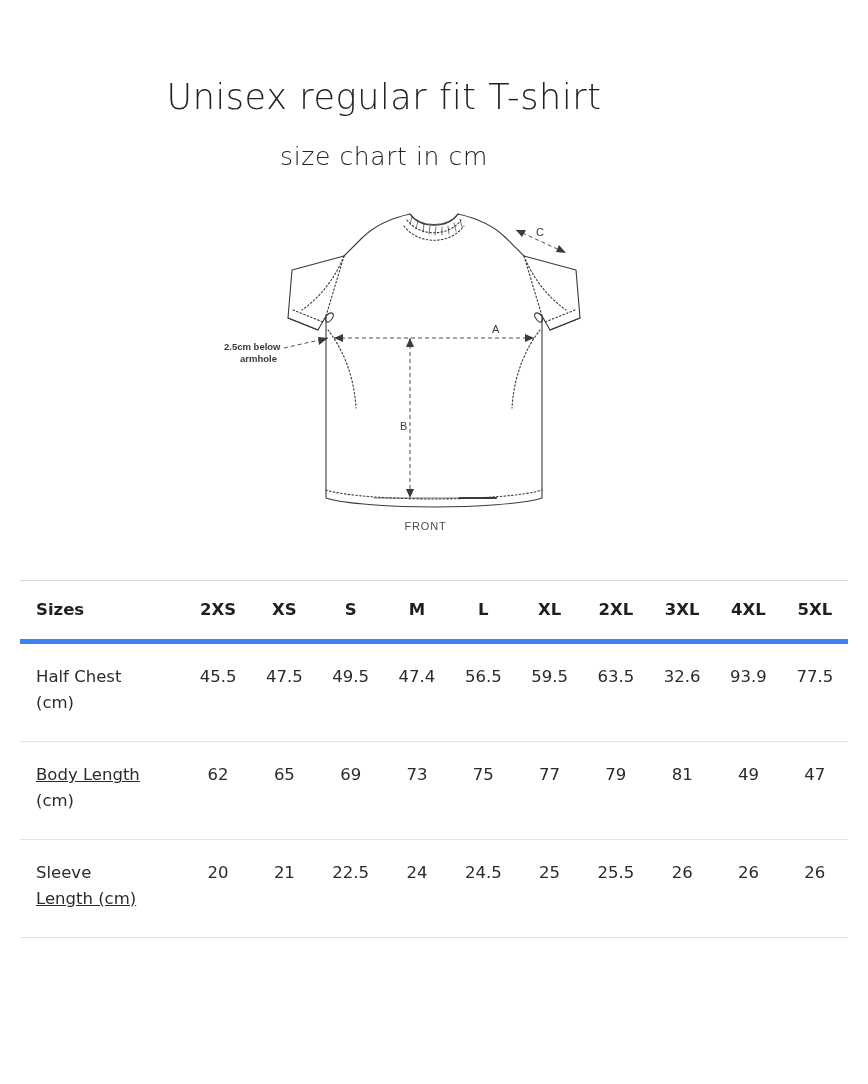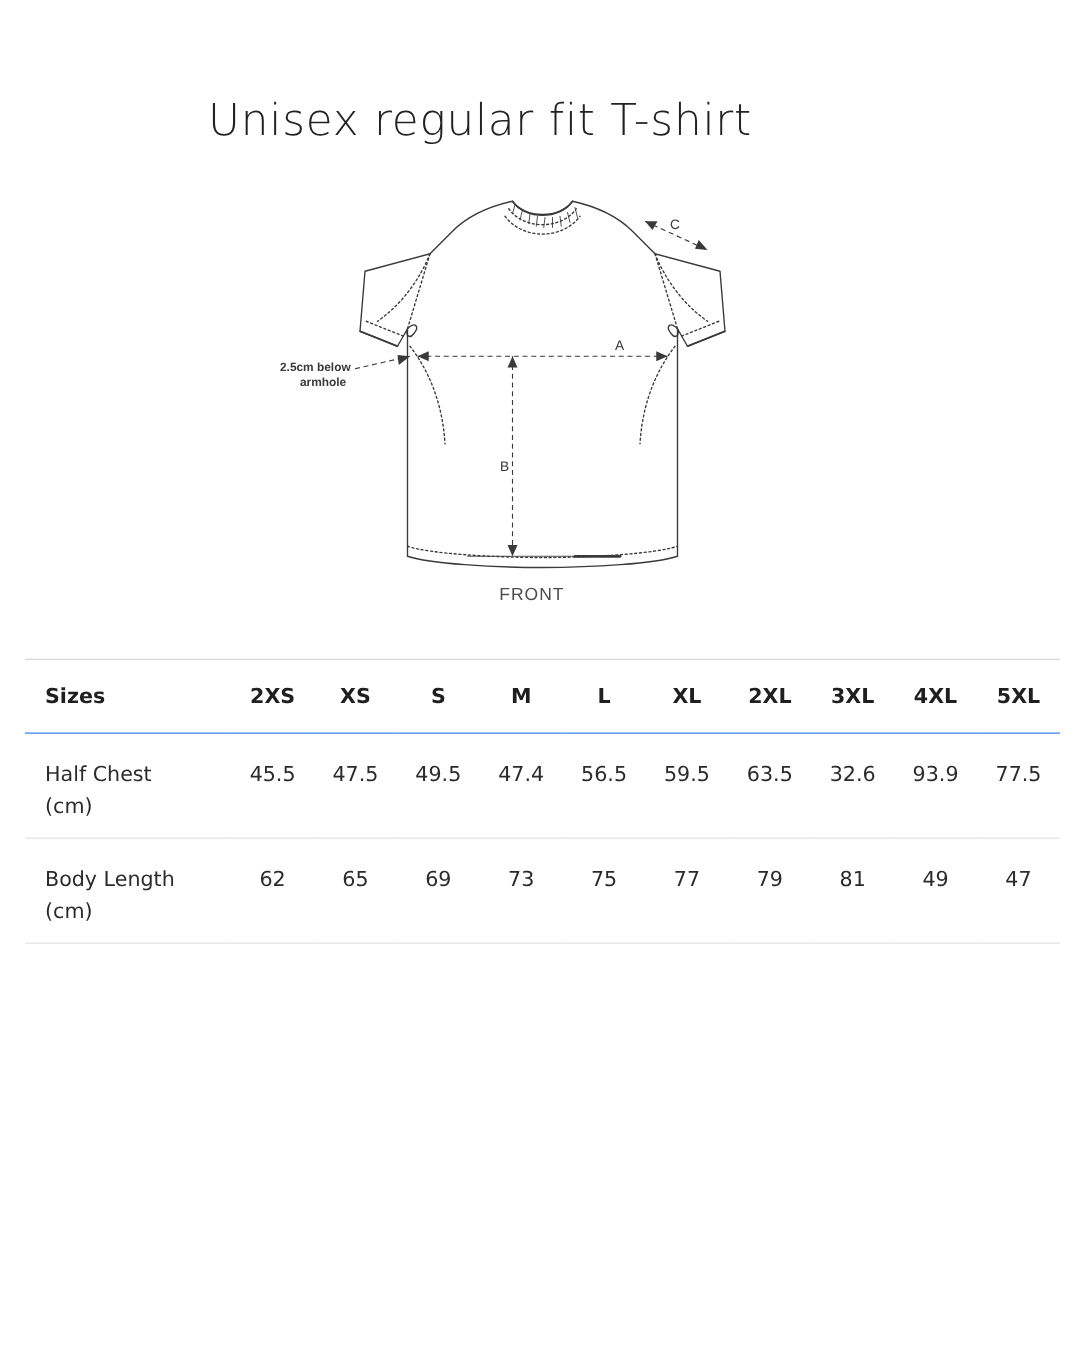--- a/index.html
+++ b/index.html
@@ -56,21 +56,21 @@
     display: block;
     margin: 0 auto;
   }
   .front-label {
     position: absolute;
     left: 0;
     right: 17px;
     top: 322px;
     text-align: center;
     font-family: "Liberation Sans", sans-serif;
-    font-size: 14px;
+    font-size: 11px;
     letter-spacing: 0.8px;
     color: #4d4d4d;
   }
 
   
   .table-wrap {
     margin: 22px 20px 0 20px;
   }
   table.size-chart {
     width: 828px;
@@ -78,63 +78,64 @@
     font-family: "DejaVu Sans", sans-serif;
   }
   table.size-chart th,
   table.size-chart td {
     border-top: 1px solid #e2e2e2;
     padding: 0;
     vertical-align: top;
   }
   table.size-chart thead th {
     border-top: 1px solid #d8d8d8;
-    border-bottom: 1px solid #3b82f6;
+    border-bottom: 5px solid #3b82f6;
     font-weight: bold;
     font-size: 16.5px;
     color: #1f1f1f;
     height: 58px;
     line-height: 58px;
     text-align: center;
     white-space: nowrap;
   }
   table.size-chart thead th.rowhead {
     text-align: left;
     padding-left: 16px;
   }
   table.size-chart tbody td {
     font-size: 16.5px;
     color: #2b2b2b;
     text-align: center;
     padding-top: 20px;
-    padding-bottom: 12px;
+    padding-bottom: 26px;
     line-height: 1.55;
     white-space: nowrap;
   }
   table.size-chart tbody td.rowhead {
     text-align: left;
     padding-left: 16px;
     font-size: 16.5px;
     color: #2b2b2b;
     white-space: normal;
     width: 150px;
   }
   table.size-chart tbody tr:last-child td {
     border-bottom: 1px solid #e2e2e2;
   }
   col.c-label { width: 150px; }
   col.c-size  { width: 67px; }
-  .nowrap { white-space: nowrap; }
+  .nowrap { white-space: nowrap; text-decoration: underline; }
 </style>
 </head>
 <body>
 
 <div class="page">
 
   <h1 class="title">Unisex regular fit T-shirt</h1>
+  <div class="subtitle">size chart in cm</div>
 
   <div class="illo-wrap">
     <svg width="420" height="330" viewBox="0 0 420 330">
       <g fill="none" stroke="#3a3a3a" stroke-width="1.1" stroke-linejoin="round" stroke-linecap="round">
 
         <path d="M138 40
                  C150 28 168 20 186 16
                  C196 30 224 30 234 16
                  C252 20 270 28 282 40
                  L300 58 L352 72
@@ -271,17 +272,33 @@
           <td>65</td>
           <td>69</td>
           <td>73</td>
           <td>75</td>
           <td>77</td>
           <td>79</td>
           <td>81</td>
           <td>49</td>
           <td>47</td>
         </tr>
+        <tr>
+          <td class="rowhead">
+            <span>Sleeve</span><br>
+            <span class="nowrap">Length (cm)</span>
+          </td>
+          <td>20</td>
+          <td>21</td>
+          <td>22.5</td>
+          <td>24</td>
+          <td>24.5</td>
+          <td>25</td>
+          <td>25.5</td>
+          <td>26</td>
+          <td>26</td>
+          <td>26</td>
+        </tr>
       </tbody>
     </table>
   </div>
 
 </div>
 
 </body></html>

